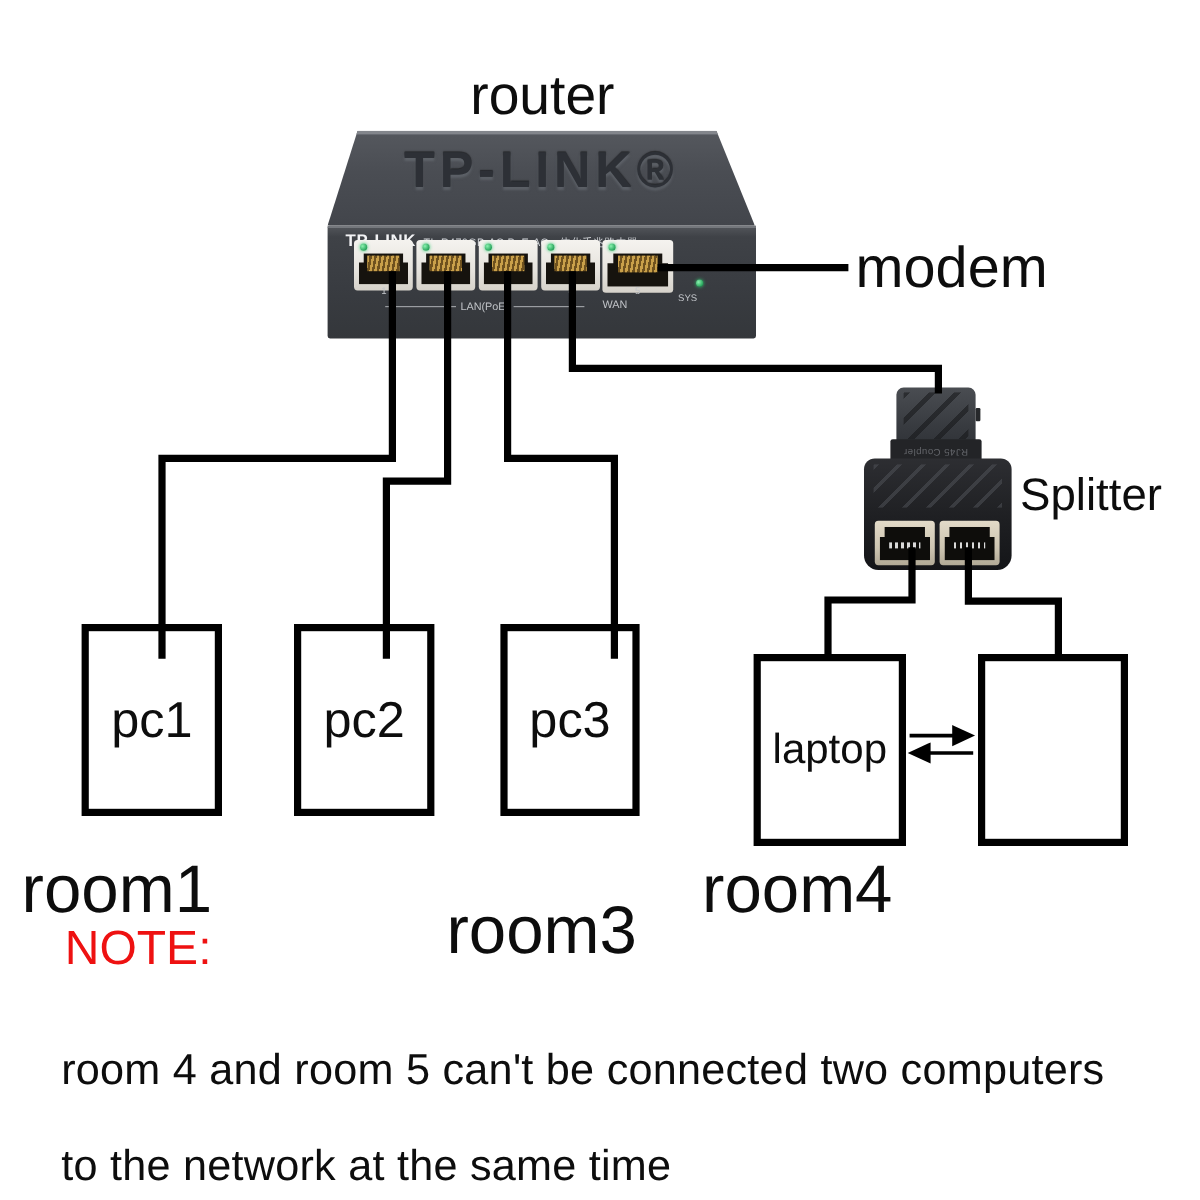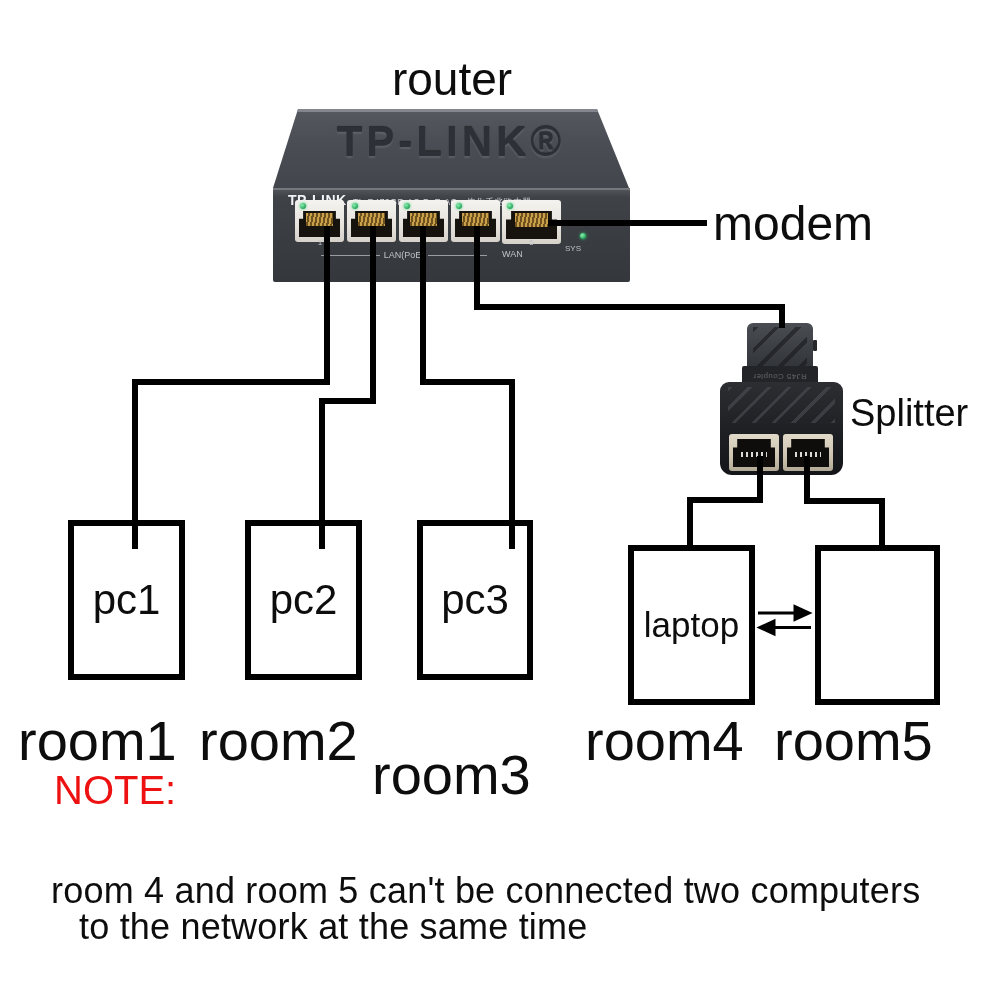--- a/index.html
+++ b/index.html
@@ -184,28 +184,26 @@
     <span class="box-label">pc3</span>
   </div>
   <div class="abs endpoint-box" style="left:628px;width:127px;top:545px;">
     <span class="box-label small">laptop</span>
   </div>
   <div class="abs endpoint-box" style="left:815px;width:125px;top:545px;">
     <span class="box-label"></span>
   </div>
 
   <div class="abs room-label" style="left:18px;">room1</div>
-  <div class="abs room-label" style="left:199px;">room2</div>
   <div class="abs room-label" style="left:372px;margin-top:34px;">room3</div>
   <div class="abs room-label" style="left:585px;">room4</div>
-  <div class="abs room-label" style="left:774px;">room5</div>
 
   <div class="abs note-heading">NOTE:</div>
   <div class="abs note-line" style="top:870px;">room 4 and room 5 can't be connected two computers</div>
-  <div class="abs note-line" style="top:906px;margin-left:28px;">to the network at the same time</div>
+  <div class="abs note-line" style="top:950px;">to the network at the same time</div>
 
   <svg class="wires" viewBox="0 0 1000 1000">
     <g stroke="#000000" stroke-width="6" fill="none">
       <polyline points="327,226 327,382 135,382 135,549"></polyline>
       <polyline points="373,226 373,401 322,401 322,549"></polyline>
       <polyline points="423,226 423,382 512,382 512,549"></polyline>
       <polyline points="477,226 477,307 782,307 782,328"></polyline>
       <polyline points="548,223 707,223"></polyline>
       <polyline points="760,456 760,500 690,500 690,550"></polyline>
       <polyline points="807,456 807,501 882,501 882,550"></polyline>

